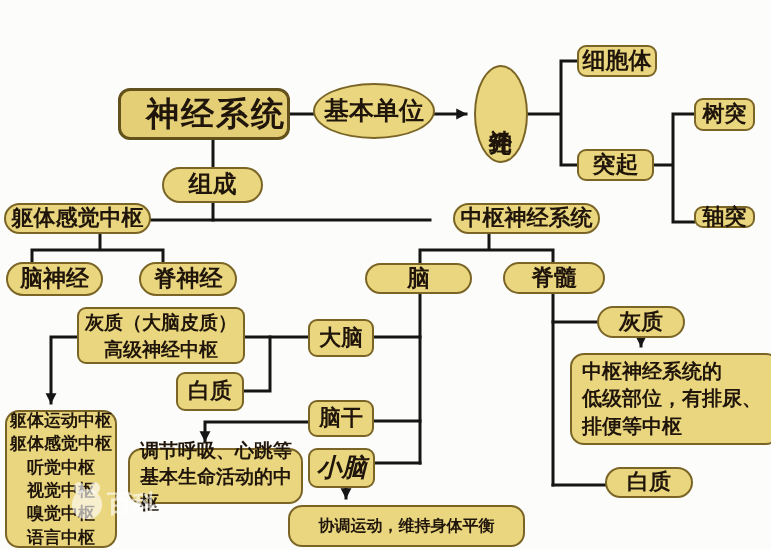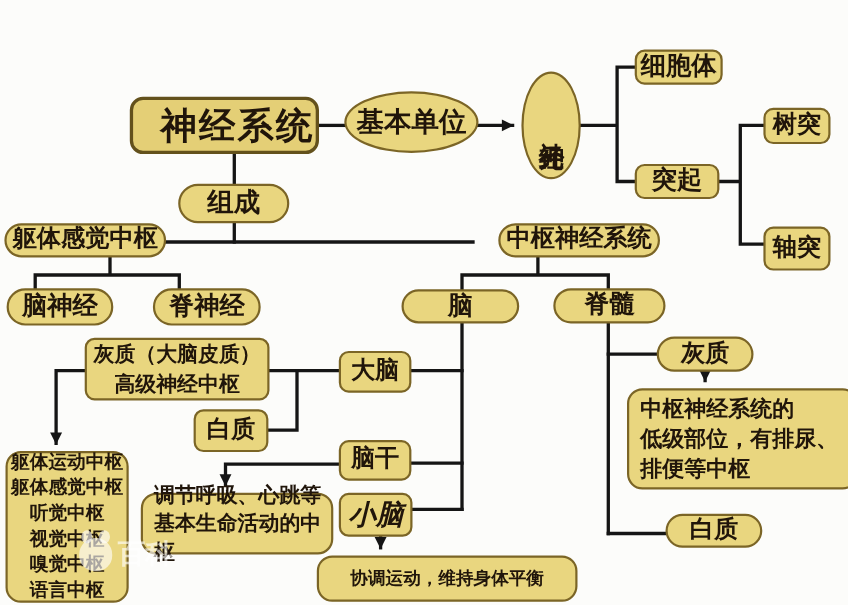--- a/index.html
+++ b/index.html
@@ -81,21 +81,21 @@
   <div class="node ellipse" style="left:313px; top:83px; width:122px; height:56px; font-size:25px;">基本单位</div>
 
   <div class="node ellipse vtext" style="left:474px; top:65px; width:54px; height:98px; font-size:23px;">神经元</div>
 
   <div class="node rect" style="left:577px; top:149px; width:77px; height:32px; font-size:23px;">突起</div>
 
   <div class="node rect" style="left:577px; top:45px; width:80px; height:32px; font-size:23px;">细胞体</div>
 
   <div class="node rect" style="left:694px; top:98px; width:61px; height:33px; font-size:22px;">树突</div>
 
-  <div class="node rect" style="left:694px; top:206px; width:61px; height:40px; font-size:22px;">轴突</div>
+  <div class="node rect" style="left:694px; top:206px; width:61px; height:22px; font-size:22px;">轴突</div>
 
   <div class="node stadium" style="left:162px; top:167px; width:101px; height:36px; font-size:24px;">组成</div>
 
   <div class="node stadium" style="left:4px; top:203px; width:147px; height:31px; font-size:22px;">躯体感觉中枢</div>
 
   <div class="node stadium" style="left:453px; top:203px; width:147px; height:31px; font-size:22px;">中枢神经系统</div>
 
   <div class="node stadium" style="left:6px; top:262px; width:97px; height:34px; font-size:23px;">脑神经</div>
 
   <div class="node stadium" style="left:139px; top:262px; width:98px; height:34px; font-size:23px;">脊神经</div>

